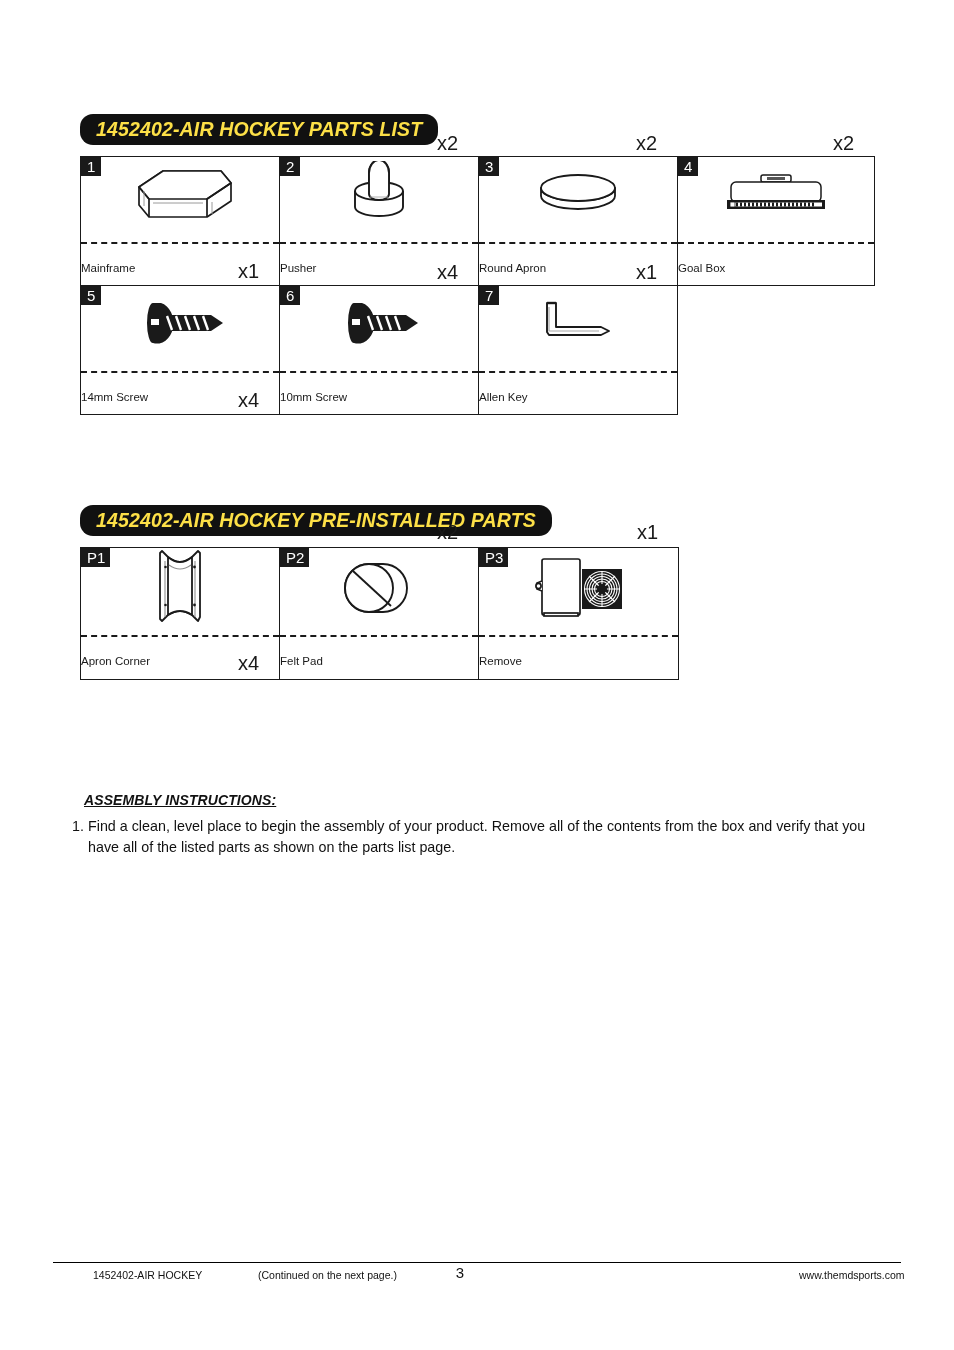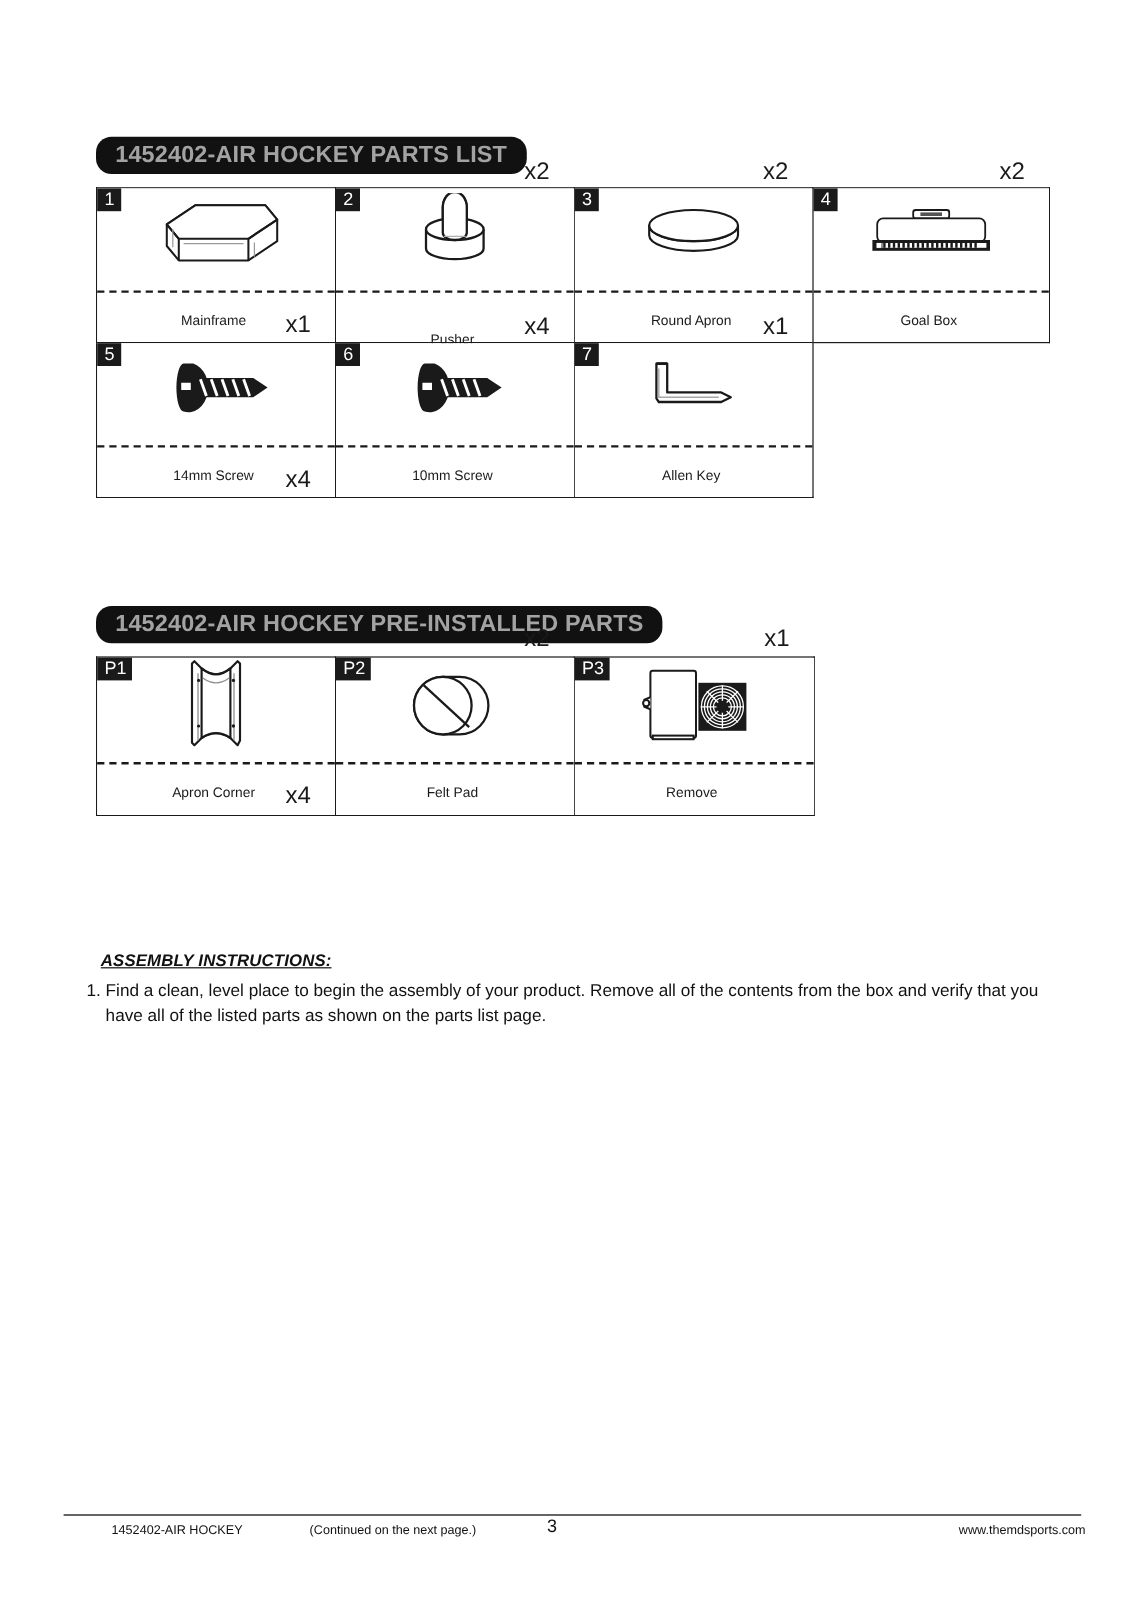--- a/index.html
+++ b/index.html
@@ -20,31 +20,32 @@
     position: absolute;
     left: 0; top: 0;
     width: 954px;
     height: 1350px;
   }
 
   
   .section-banner {
     position: absolute;
     background: #111111;
-    color: #a3a3a3;
+    color: #fde047;
     border-radius: 13px;
     font-size: 19.5px;
     font-weight: bold;
     letter-spacing: 0.15px;
     line-height: 26px;
     padding: 2px 16px 3px 16px;
     white-space: nowrap;
     height: 26px;
     display: flex;
     align-items: center;
+    font-style: italic;
   }
 
   
   .parts-table {
     position: absolute;
     border-collapse: collapse;
     table-layout: fixed;
   }
   .parts-table td.cell {
     border: 1.6px solid #1a1a1a;
@@ -95,21 +96,20 @@
   }
   .dash-sep {
     position: absolute;
     left: 0; right: 0;
     height: 0;
     border-top: 2px dashed #1a1a1a;
   }
   .part-name {
     position: absolute;
     left: 0; right: 4px;
-    text-align: center;
     font-size: 11.5px;
     line-height: 14px;
     color: #1a1a1a;
   }
 
   
   .assembly-heading {
     position: absolute;
     font-size: 14px;
     font-weight: bold;
@@ -203,21 +203,21 @@
                 <path d="M30 12 a10 13 0 0 1 20 0 L50 40 L30 40 Z"></path>
                 <path d="M16 30 L16 46 a24 9 0 0 0 48 0 L64 30"></path>
                 <ellipse cx="40" cy="30" rx="24" ry="9"></ellipse>
                 <path d="M30 12 a10 13 0 0 1 20 0 L50 33 a10 6 0 0 1 -20 0 Z"></path>
               </g>
               <path d="M31 36 L49 36" stroke="#b0b0b0" stroke-width="1" fill="none"></path>
             </svg>
           </div>
           <div class="qty">x2</div>
           <div class="dash-sep" style="top:85px;"></div>
-          <div class="part-name" style="top:104px;margin-top:16px;">Pusher</div>
+          <div class="part-name" style="top:104px;">Pusher</div>
         </div>
       </td>
 
       <td class="cell">
         <div class="cell-inner">
           <div class="idx-badge">3</div>
           <div class="art">
             <svg width="90" height="56" viewBox="0 0 90 56">
               <g fill="#fff" stroke="#1a1a1a" stroke-width="1.8" stroke-linejoin="round">
                 <path d="M8 22 a37 13 0 0 0 74 0 L82 30 a37 13 0 0 1 -74 0 Z"></path>

